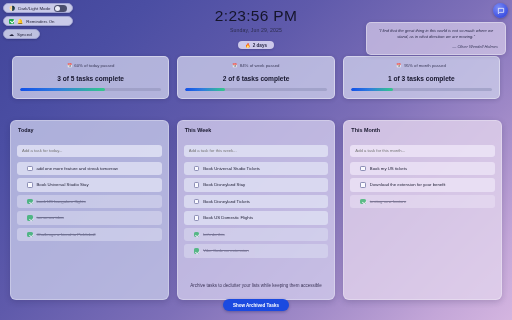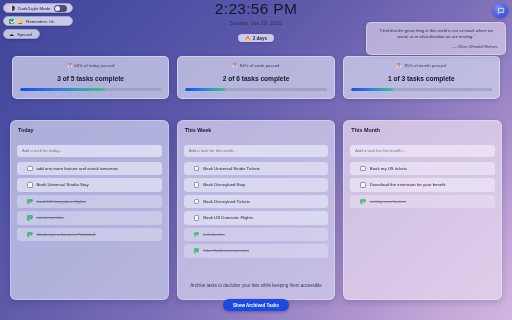--- a/index.html
+++ b/index.html
@@ -103,21 +103,21 @@
     align-items: center;
     justify-content: center;
     box-shadow: 0 1px 3px rgba(20,20,70,.4);
     z-index: 6;
   }
   .chat-fab svg { width: 8px; height: 8px; }
 
   
   .header {
     position: relative;
-    padding-top: 1px;
+    padding-top: 8px;
     display: flex;
     justify-content: center;
     z-index: 2;
   }
   .clock-wrap { text-align: center; }
   .clock {
     font-size: 15.5px;
     letter-spacing: .3px;
     color: #15152b;
     font-weight: 400;

